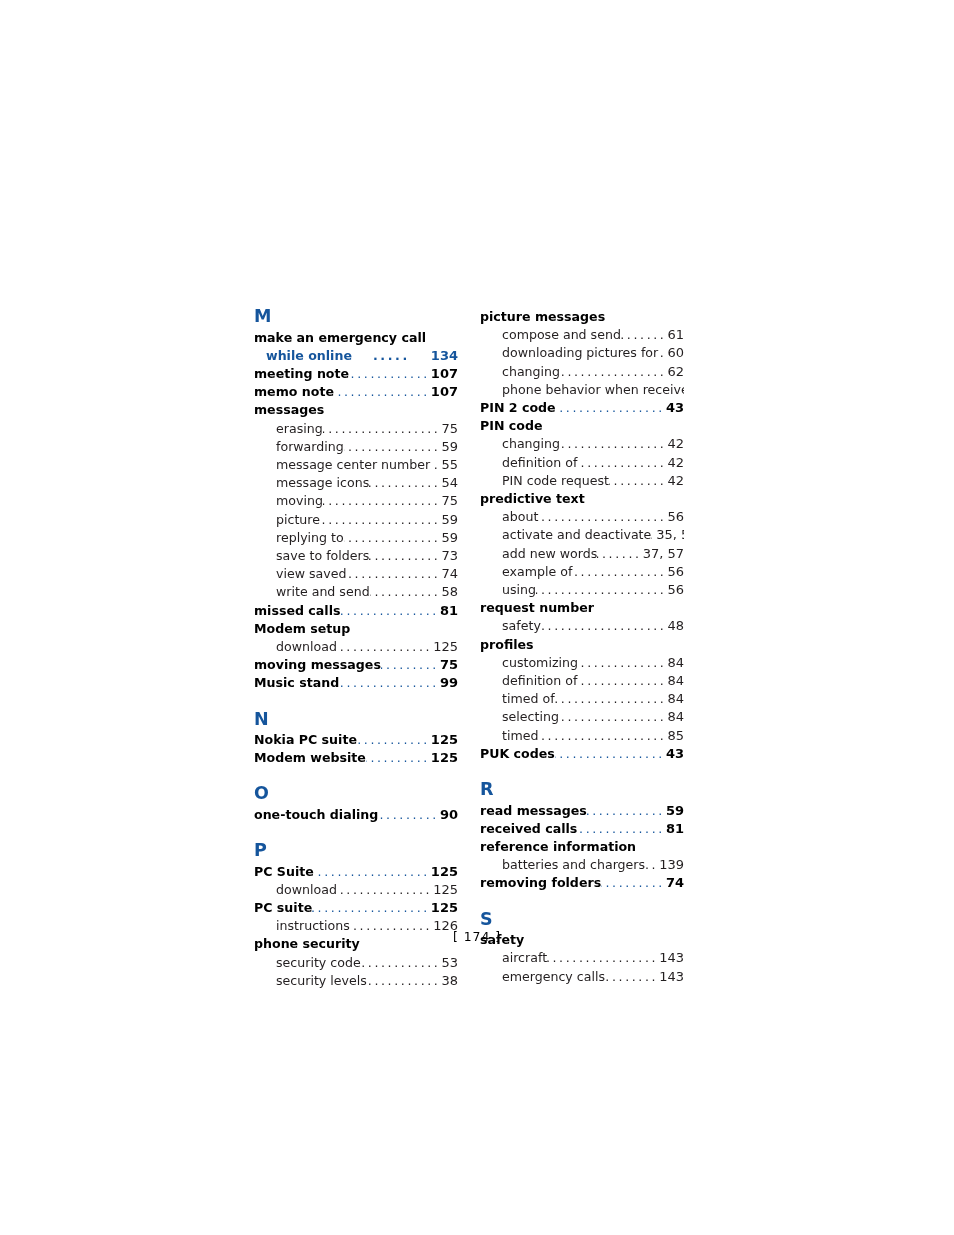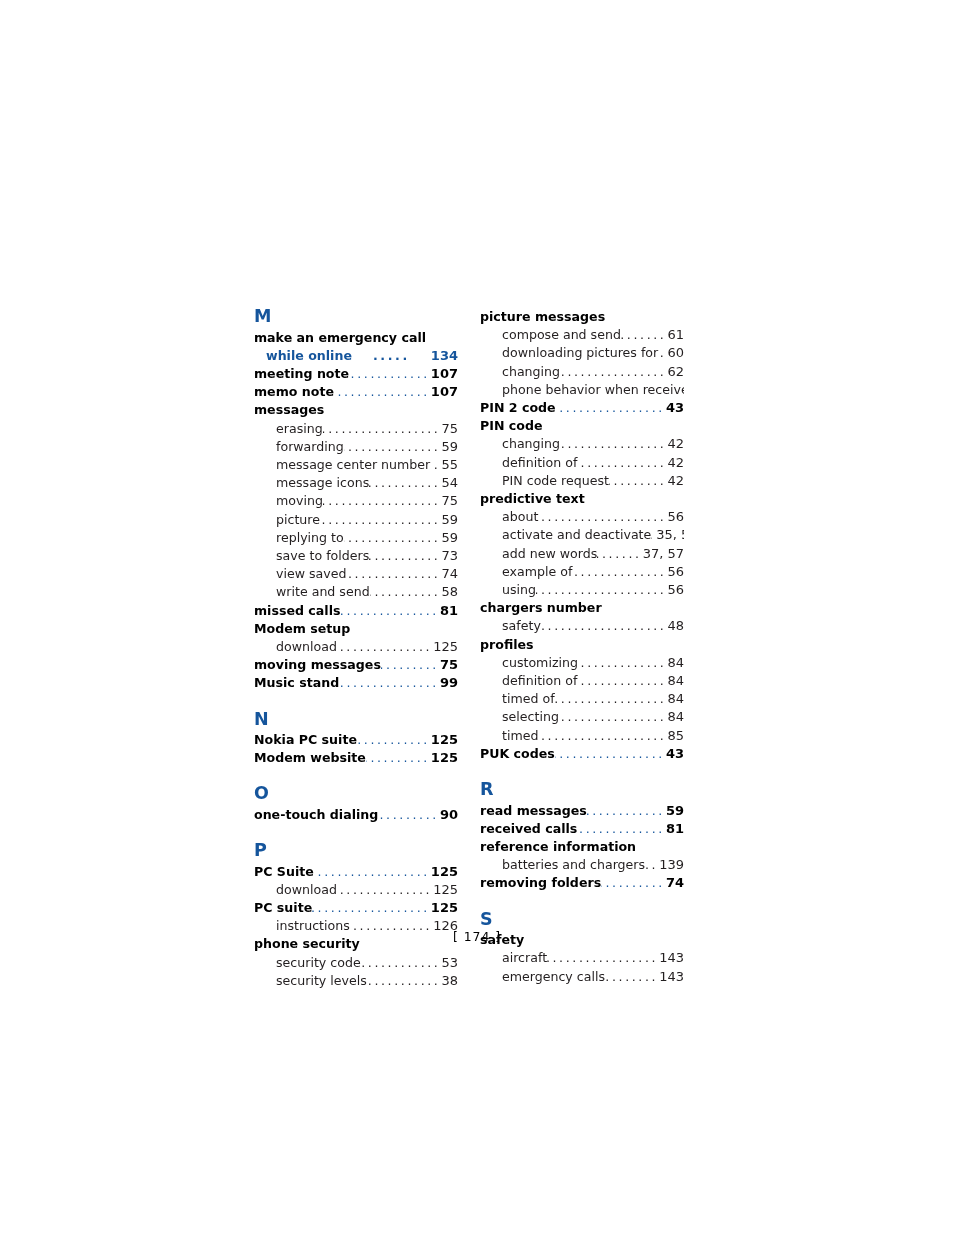--- a/index.html
+++ b/index.html
@@ -352,21 +352,21 @@
           <span class="label">example of</span>
           <span class="leader">............................................................</span>
           <span class="pagenum">56</span>
         </div>
         <div class="entry sub">
           <span class="label">using</span>
           <span class="leader">............................................................</span>
           <span class="pagenum">56</span>
         </div>
         <div class="entry main nonum">
-          <span class="label">chargers number</span>
+          <span class="label">request number</span>
         </div>
         <div class="entry sub">
           <span class="label">safety</span>
           <span class="leader">............................................................</span>
           <span class="pagenum">48</span>
         </div>
         <div class="entry main nonum">
           <span class="label">profiles</span>
         </div>
         <div class="entry sub">

